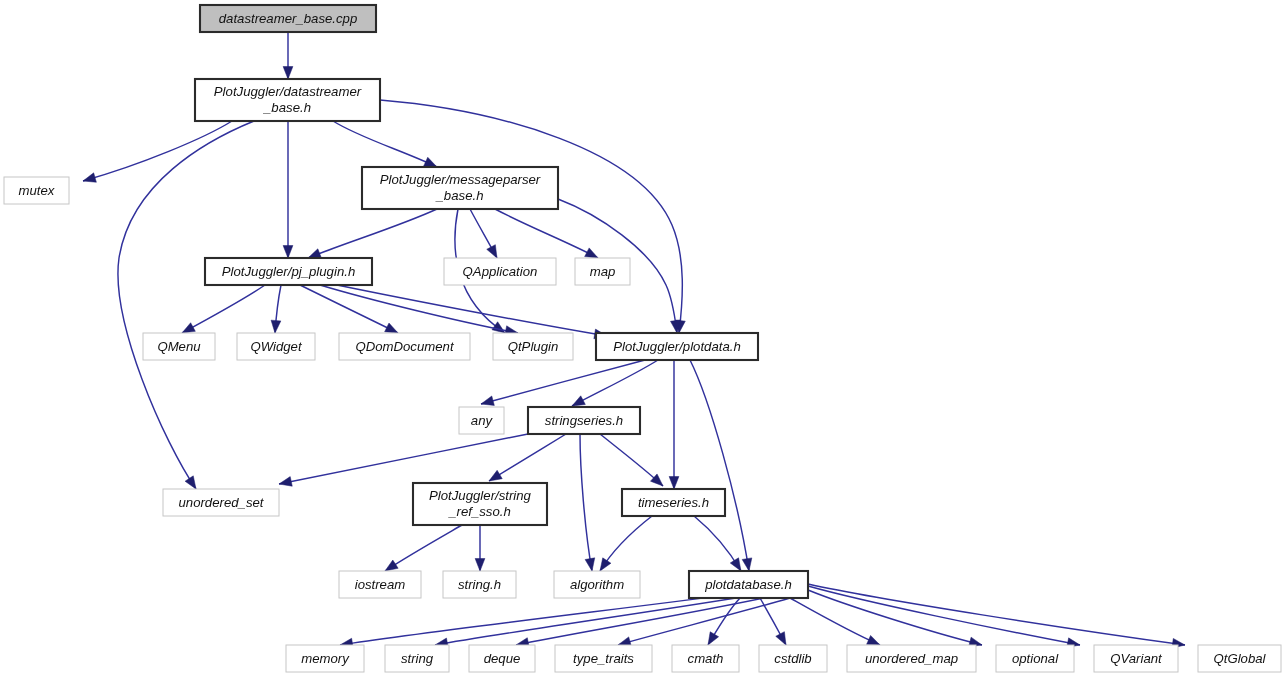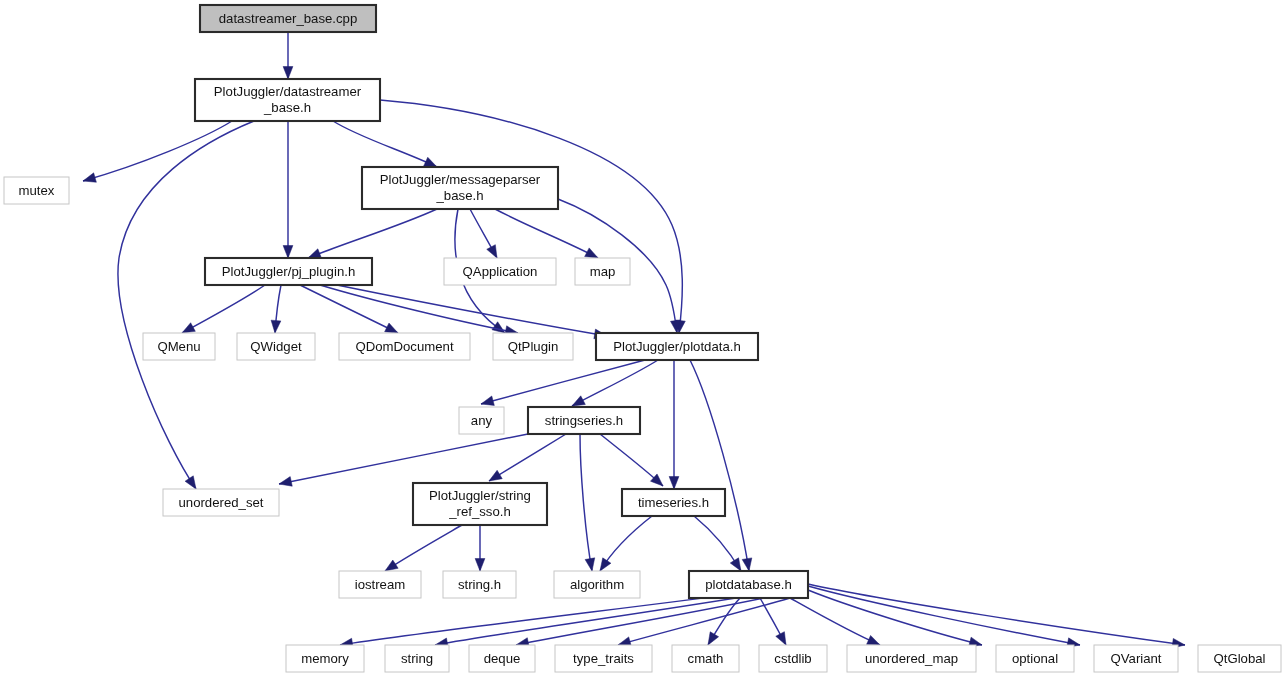--- a/index.html
+++ b/index.html
@@ -11,20 +11,21 @@
   body {
     width: 1285px;
     height: 679px;
     overflow: hidden;
     font-family: "Liberation Sans", sans-serif;
   }
   #graph-root {
     position: relative;
     width: 1285px;
     height: 544px;
+    font-style: italic;
   }
   svg#dep-graph {
     display: block;
     width: 1285px;
     height: 679px;
     background: #ffffff;
   }
   .edge-path {
     fill: none;
     stroke: #31319c;

